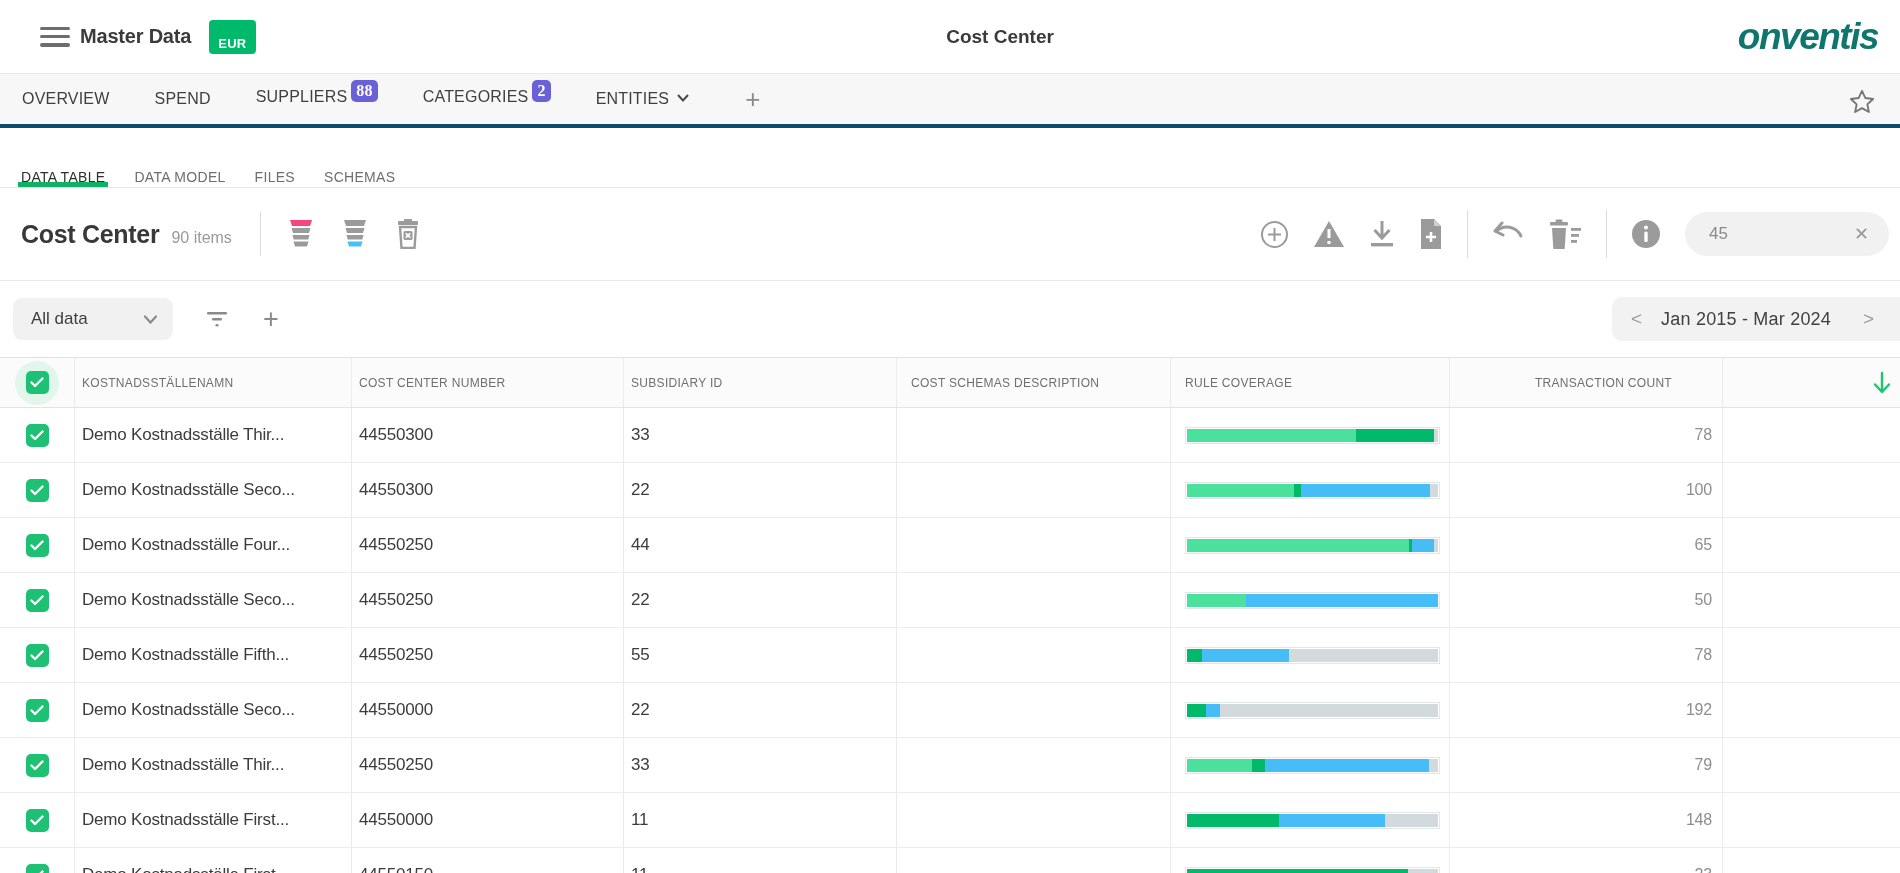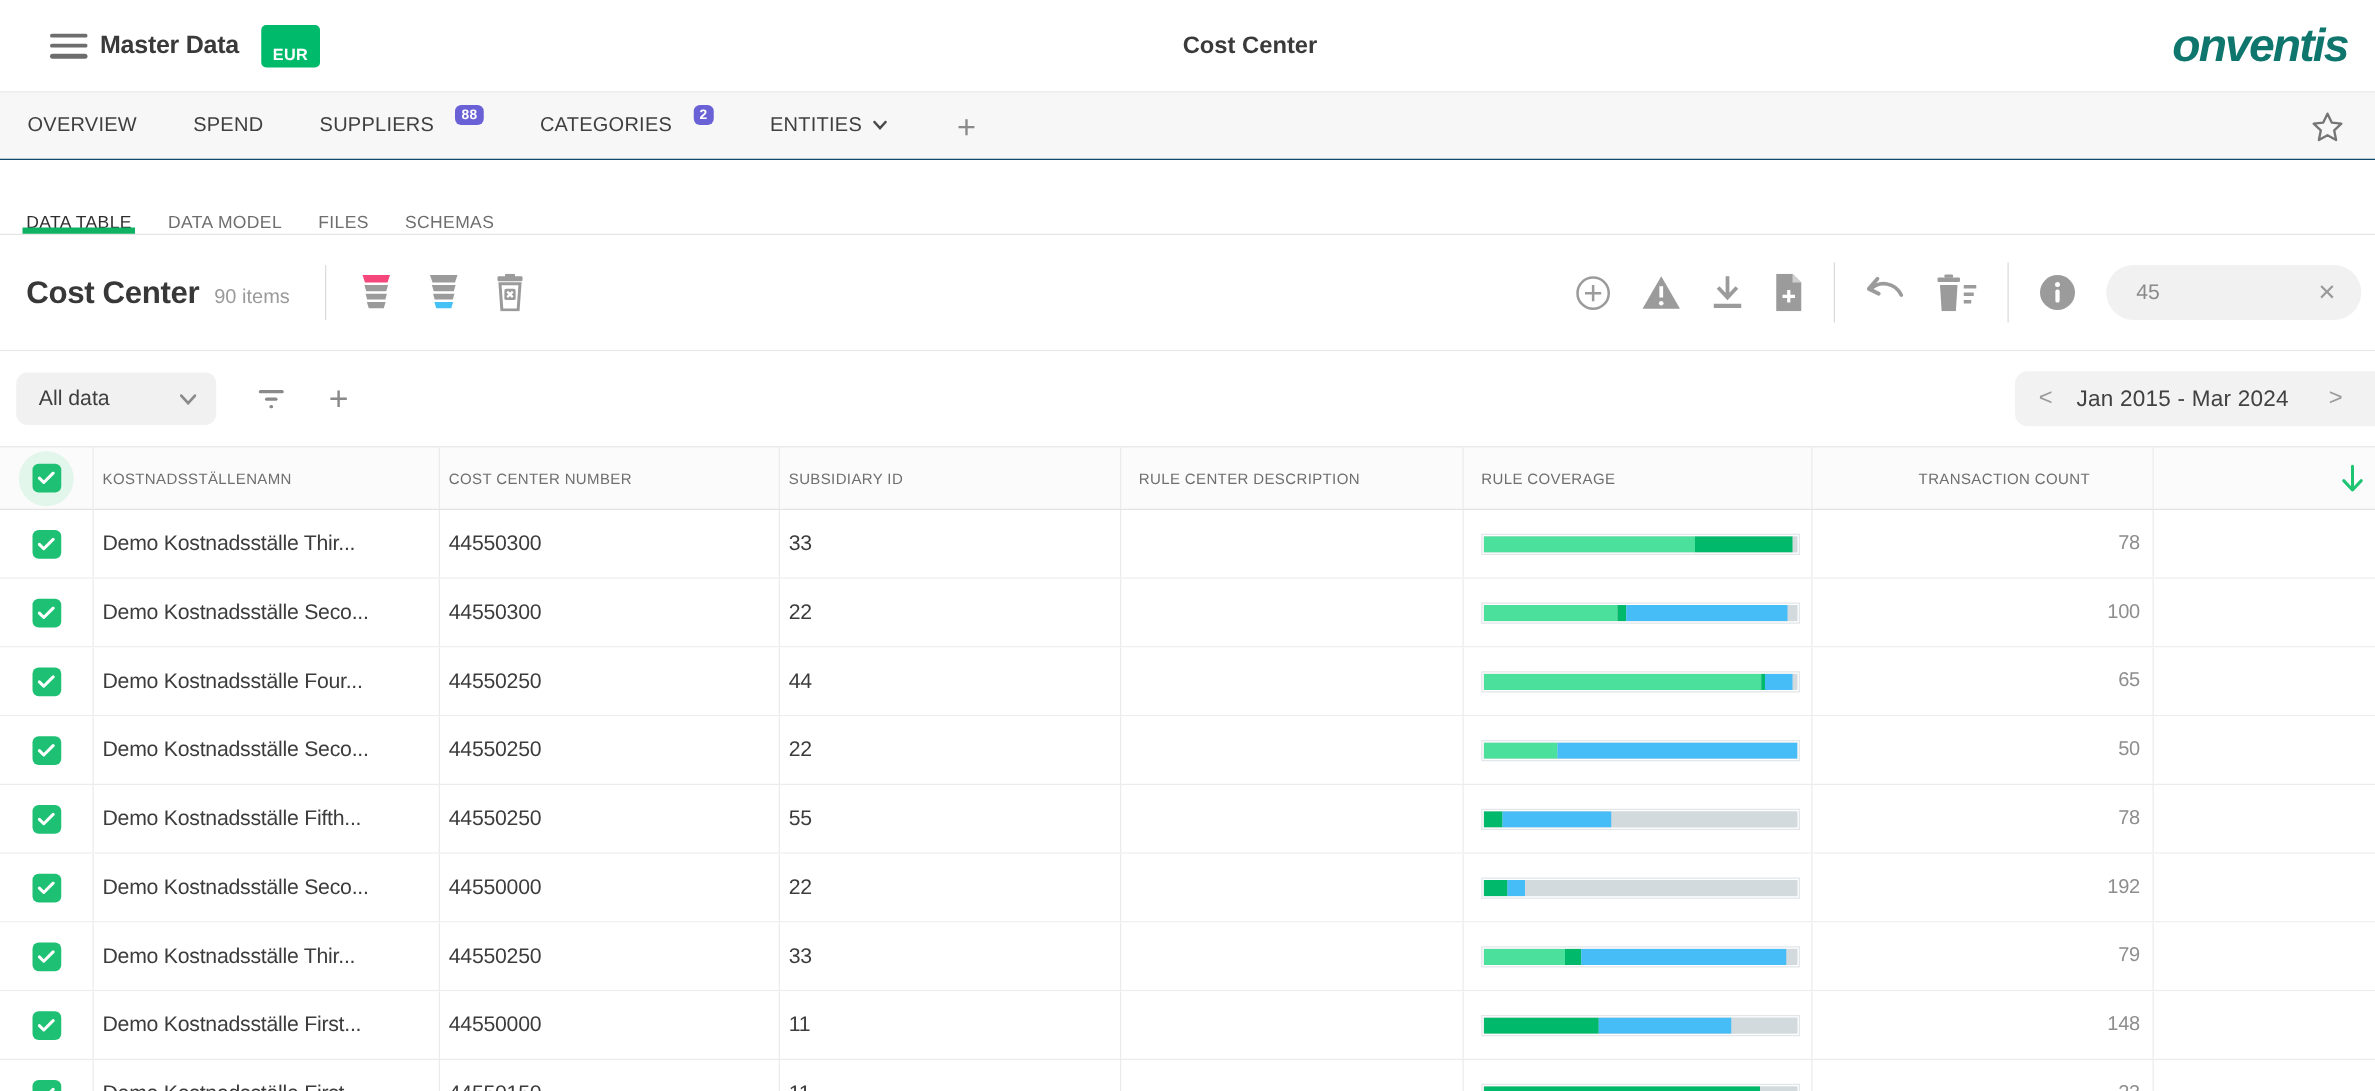--- a/index.html
+++ b/index.html
@@ -14,27 +14,27 @@
   .hamburger span { display:block; height:3.5px; background:#6d6d6d; border-radius:2px; }
   .app-title { font-size:20px; font-weight:bold; color:#3a3a3a; margin-left:10px; letter-spacing:-0.2px; }
   .badge-eur { margin-left:18px; background:#00ba6c; color:#fff; font-size:13px; font-weight:bold;
                padding:16px 9px 3px; border-radius:4px; letter-spacing:0.3px; }
   .page-title { position:absolute; left:0; width:2000px; text-align:center; font-size:19px;
                 font-weight:bold; color:#3a3a3a; pointer-events:none; }
   .logo { position:absolute; right:22px; top:16px; font-size:37px; font-weight:bold; font-style:italic;
           color:#0f766e; letter-spacing:-1.5px; }
 
   
-  .navbar { height:55px; background:#f7f7f7; border-top:1px solid #ececec; border-bottom:1px solid #0c4a6e;
+  .navbar { height:55px; background:#f7f7f7; border-top:1px solid #ececec; border-bottom:4px solid #0c4a6e;
             display:flex; align-items:center; position:relative; }
   .nav-tab { font-size:16px; letter-spacing:0.2px; color:#3f3f3f; margin-left:45px; cursor:pointer;
              display:flex; align-items:flex-start; position:relative; }
   .nav-tab:first-child { margin-left:22px; }
-  .nav-badge { background:#6a61d6; color:#fff; font-size:11px; font-weight:bold; border-radius:5px;
-               padding:2px 5px; margin-left:17px; transform:translateY(-8px); }
+  .nav-badge { background:#6a61d6; color:#fff; font-size:16px; font-weight:bold; border-radius:5px;
+               padding:2px 5px; margin-left:4px; transform:translateY(-8px);font-family:Liberation Serif, serif; }
   .nav-chevron { margin-left:7px; margin-top:3px; }
   .nav-plus { margin-left:55px; color:#8a8a8a; font-size:26px; font-weight:300; cursor:pointer; line-height:20px; }
   .nav-star { position:absolute; right:24px; top:14px; cursor:pointer; }
 
   
   .subnav { height:60px; background:#fff; border-bottom:1px solid #e5e5e5; display:flex; align-items:flex-end; }
   .sub-tab { font-size:14px; letter-spacing:0.3px; color:#6e6e6e; margin-left:29px; padding-bottom:2px;
              cursor:pointer; position:relative; }
   .sub-tab:first-child { margin-left:21px; }
   .sub-tab.active { color:#2f2f2f; }
@@ -265,21 +265,21 @@
           <div class="cb">
             <svg width="14" height="11" viewBox="0 0 14 11">
                 <path d="M1.5 5.5 L5 9 L12.5 1.5" fill="none" stroke="#fff" stroke-width="2.4" stroke-linecap="round" stroke-linejoin="round"></path>
               </svg>
           </div>
         </div>
       </div>
       <div class="cell c-name">KOSTNADSSTÄLLENAMN</div>
       <div class="cell c-num">COST CENTER NUMBER</div>
       <div class="cell c-sub">SUBSIDIARY ID</div>
-      <div class="cell c-desc" style="padding-left:14px;">RULE CENTER DESCRIPTION</div>
+      <div class="cell c-desc" style="padding-left:14px;">COST SCHEMAS DESCRIPTION</div>
       <div class="cell c-rule">RULE COVERAGE</div>
       <div class="cell c-count">TRANSACTION COUNT</div>
       <div class="cell c-extra">
         <svg width="20" height="24" viewBox="0 0 20 24">
             <path d="M10 2 v18 M3 13.5 L10 21 L17 13.5" fill="none" stroke="#1dc472" stroke-width="2.4" stroke-linecap="round" stroke-linejoin="round"></path>
           </svg>
       </div>
     </div>
     <div class="tbody" id="tbody">
         <div class="trow">

